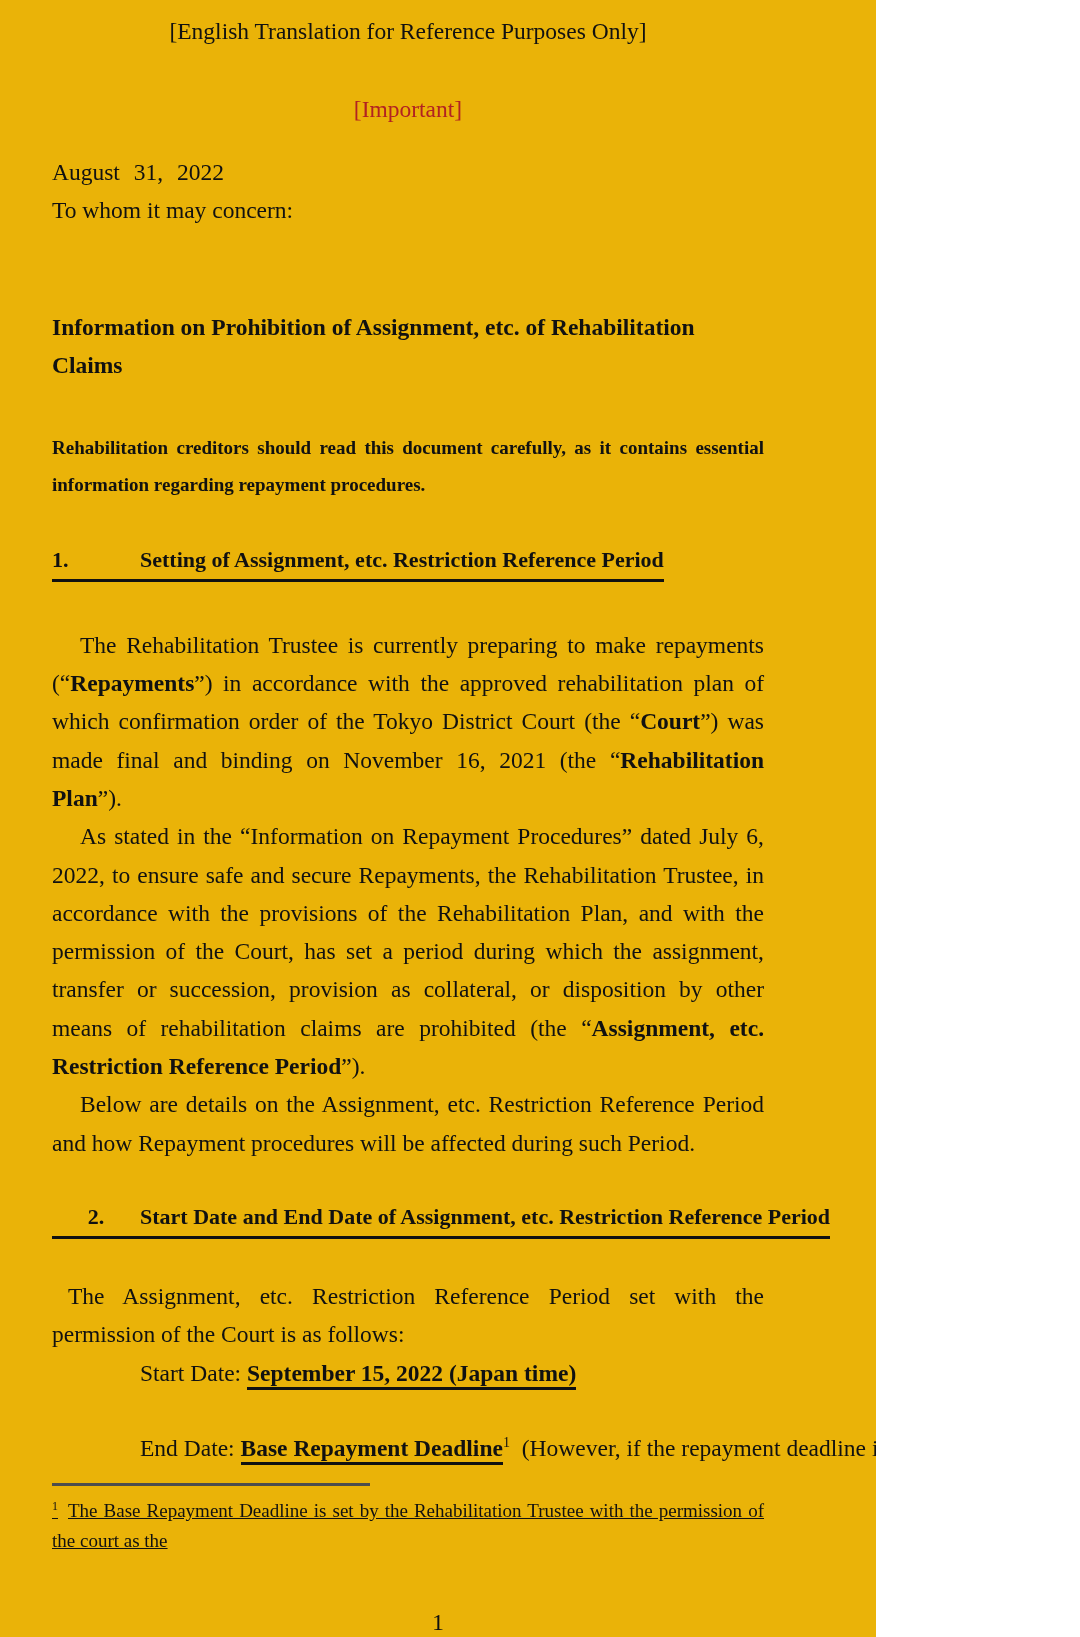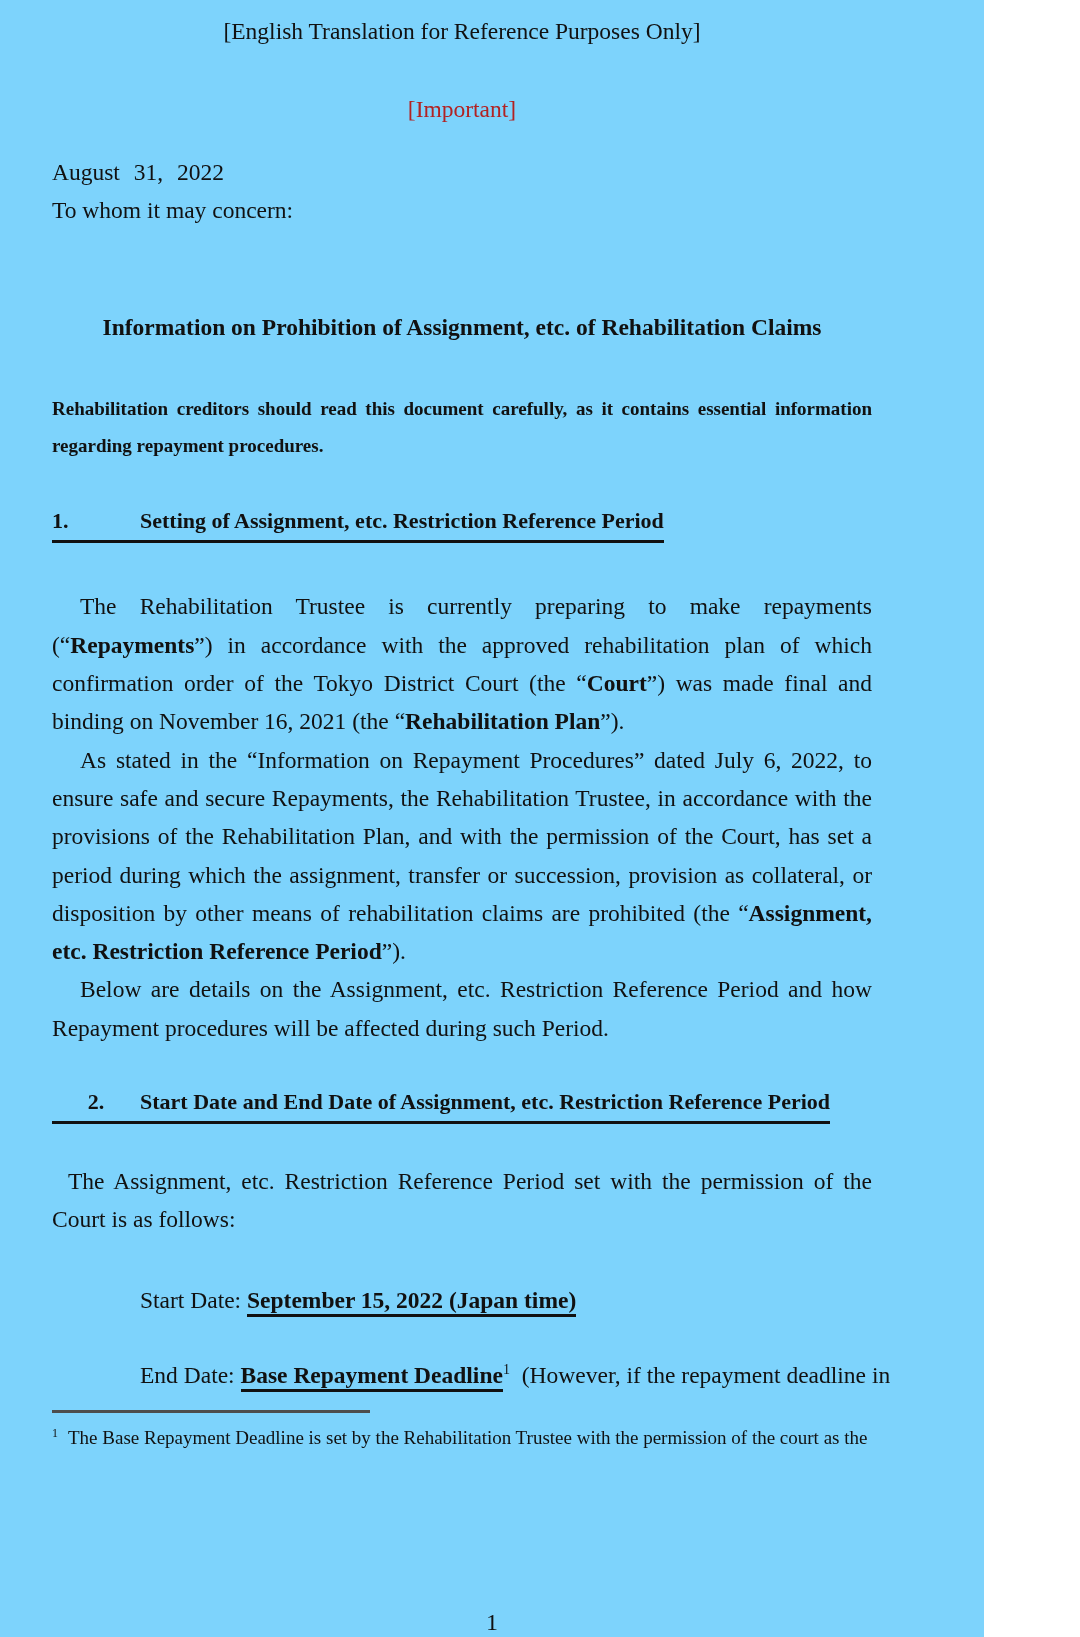--- a/index.html
+++ b/index.html
@@ -2,25 +2,25 @@
 <html><head>
 <meta charset="utf-8">
 <style>
   html, body {
     margin: 0;
     padding: 0;
     background: #ffffff;
   }
   .page {
     position: relative;
-    width: 984px;
+    width: 876px;
     height: 1637px;
     box-sizing: border-box;
     padding: 12px 112px 0 52px;
-    background: #7dd3fc;
+    background: #eab308;
     color: #111111;
     font-family: "Liberation Serif", serif;
     font-size: 23.5px;
     line-height: 38.3px;
     overflow: hidden;
   }
   .page * { margin: 0; padding: 0; }
 
   .header-note {
     text-align: center;
@@ -34,21 +34,20 @@
     margin-top: 24px;
     word-spacing: 8px;
   }
   .recipient-block .indented-line {
     margin-left: 248px;
   }
   .doc-title {
     margin-top: 79px;
     font-size: 23.5px;
     font-weight: bold;
-    text-align: center;
   }
   .notice {
     margin-top: 44px;
     font-weight: bold;
     font-size: 19px;
     line-height: 37px;
     text-align: justify;
   }
   .section-heading {
     display: inline-block;
@@ -69,21 +68,21 @@
     text-align: justify;
     text-indent: 28px;
   }
   p.body.first { margin-top: 44px; }
   p.body.narrow-indent { text-indent: 16px; }
   p.body.sec2-intro { margin-top: 38px; }
   .date-item {
     margin-left: 88px;
     white-space: nowrap;
   }
-  .date-item.start { margin-top: 42px; }
+  .date-item.start { }
   .date-item.end { margin-top: 37px; }
   .date-value {
     font-weight: bold;
     border-bottom: 3px solid #111111;
     padding-bottom: 1px;
   }
   sup.note-ref {
     font-size: 14px;
     vertical-align: super;
     line-height: 0;
@@ -92,20 +91,21 @@
   .footnote-divider {
     margin-top: 16px;
     width: 318px;
     border-top: 3px solid #4d4d4d;
   }
   .footnote {
     margin-top: 10px;
     font-size: 19px;
     line-height: 30px;
     text-align: justify;
+    text-decoration: underline;
   }
   .footnote sup.fn-marker {
     font-size: 12px;
     vertical-align: super;
     line-height: 0;
     margin-right: 10px;
   }
   .page-number {
     position: absolute;
     top: 1603px;

